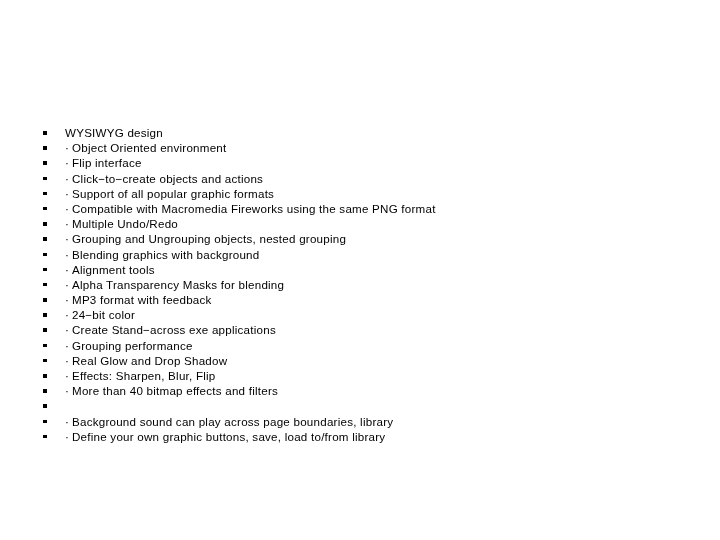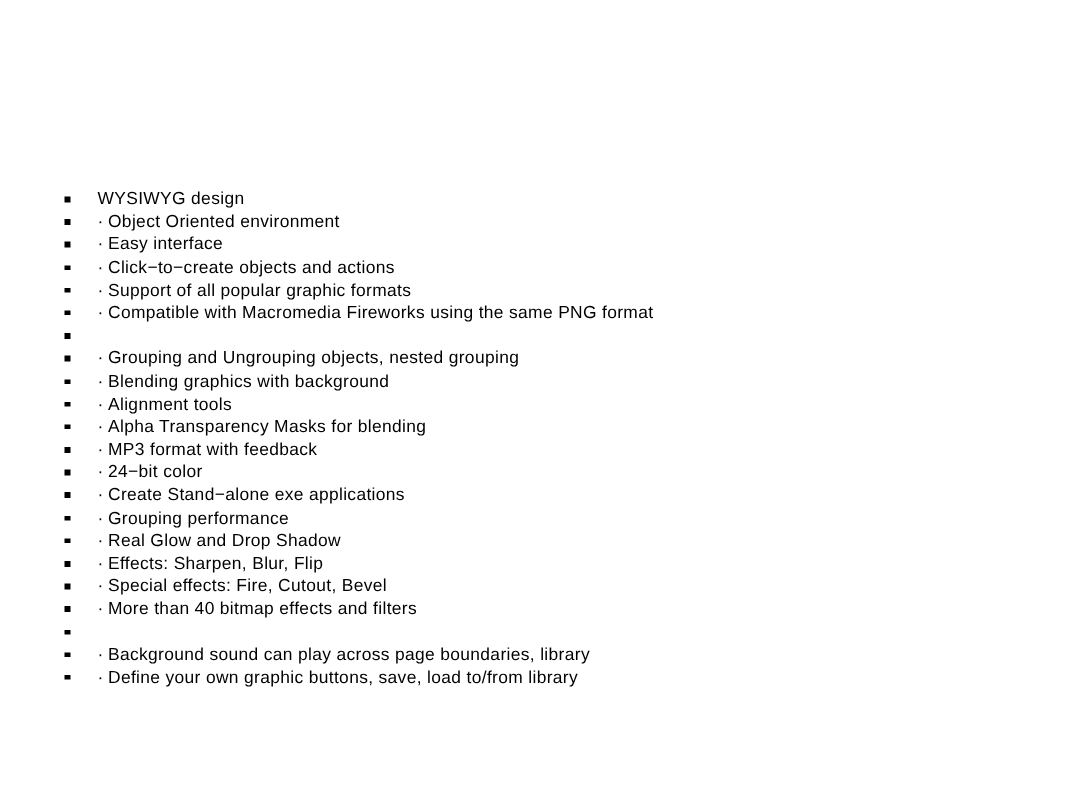--- a/index.html
+++ b/index.html
@@ -71,36 +71,37 @@
       <li class="feature-item">
         <span class="bullet-square"></span>
         <span class="item-text"><span>WYSIWYG design</span></span>
       </li>
       <li class="feature-item">
         <span class="bullet-square"></span>
         <span class="item-text sub"><span class="dot-prefix">·</span><span>Object Oriented environment</span></span>
       </li>
       <li class="feature-item">
         <span class="bullet-square"></span>
-        <span class="item-text sub"><span class="dot-prefix">·</span><span>Easy interface</span></span>
+        <span class="item-text sub"><span class="dot-prefix">·</span><span>Flip interface</span></span>
       </li>
       <li class="feature-item">
         <span class="bullet-square"></span>
         <span class="item-text sub"><span class="dot-prefix">·</span><span>Click−to−create objects and actions</span></span>
       </li>
       <li class="feature-item">
         <span class="bullet-square"></span>
         <span class="item-text sub"><span class="dot-prefix">·</span><span>Support of all popular graphic formats</span></span>
       </li>
       <li class="feature-item">
         <span class="bullet-square"></span>
         <span class="item-text sub"><span class="dot-prefix">·</span><span>Compatible with Macromedia Fireworks using the same PNG format</span></span>
       </li>
       <li class="feature-item">
         <span class="bullet-square"></span>
+        <span class="item-text sub"><span class="dot-prefix">·</span><span>Multiple Undo/Redo</span></span>
       </li>
       <li class="feature-item">
         <span class="bullet-square"></span>
         <span class="item-text sub"><span class="dot-prefix">·</span><span>Grouping and Ungrouping objects, nested grouping</span></span>
       </li>
       <li class="feature-item">
         <span class="bullet-square"></span>
         <span class="item-text sub"><span class="dot-prefix">·</span><span>Blending graphics with background</span></span>
       </li>
       <li class="feature-item">
@@ -114,37 +115,33 @@
       <li class="feature-item">
         <span class="bullet-square"></span>
         <span class="item-text sub"><span class="dot-prefix">·</span><span>MP3 format with feedback</span></span>
       </li>
       <li class="feature-item">
         <span class="bullet-square"></span>
         <span class="item-text sub"><span class="dot-prefix">·</span><span>24−bit color</span></span>
       </li>
       <li class="feature-item">
         <span class="bullet-square"></span>
-        <span class="item-text sub"><span class="dot-prefix">·</span><span>Create Stand−alone exe applications</span></span>
+        <span class="item-text sub"><span class="dot-prefix">·</span><span>Create Stand−across exe applications</span></span>
       </li>
       <li class="feature-item">
         <span class="bullet-square"></span>
         <span class="item-text sub"><span class="dot-prefix">·</span><span>Grouping performance</span></span>
       </li>
       <li class="feature-item">
         <span class="bullet-square"></span>
         <span class="item-text sub"><span class="dot-prefix">·</span><span>Real Glow and Drop Shadow</span></span>
       </li>
       <li class="feature-item">
         <span class="bullet-square"></span>
         <span class="item-text sub"><span class="dot-prefix">·</span><span>Effects: Sharpen, Blur, Flip</span></span>
-      </li>
-      <li class="feature-item">
-        <span class="bullet-square"></span>
-        <span class="item-text sub"><span class="dot-prefix">·</span><span>Special effects: Fire, Cutout, Bevel</span></span>
       </li>
       <li class="feature-item">
         <span class="bullet-square"></span>
         <span class="item-text sub"><span class="dot-prefix">·</span><span>More than 40 bitmap effects and filters</span></span>
       </li>
       <li class="feature-item">
         <span class="bullet-square"></span>
       </li>
       <li class="feature-item">
         <span class="bullet-square"></span>

